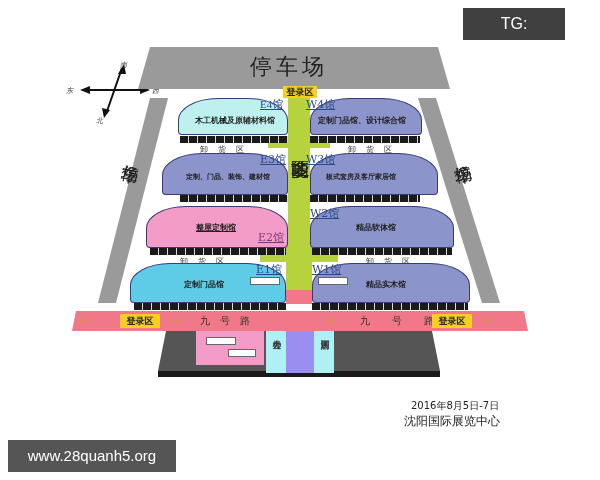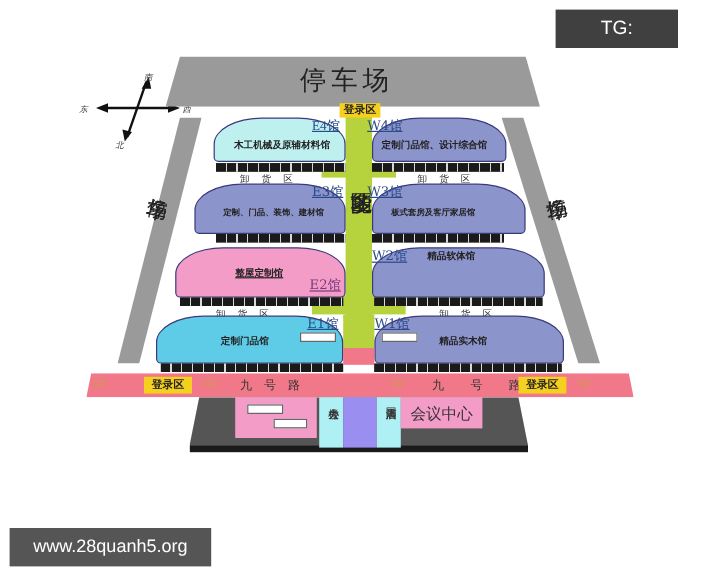--- a/index.html
+++ b/index.html
@@ -92,21 +92,21 @@
   <span class="hall-name" style="left:326px;top:172px;font-size:7px;">板式套房及客厅家居馆</span>
 
   <div class="dock" style="left:180px;top:195px;width:108px;"></div>
   <div class="dock" style="left:310px;top:195px;width:110px;"></div>
 
   <div class="hall" style="left:146px;top:206px;width:142px;height:42px;background:#f49cc8;"></div>
   <span class="hall-code" style="left:258px;top:206px;color:#7a3a7a;margin-top:24px;">E2馆</span>
   <span class="hall-name" style="left:196px;top:222px;text-decoration:underline;">整屋定制馆</span>
   <div class="hall" style="left:310px;top:206px;width:144px;height:42px;background:#8c94cc;"></div>
   <span class="hall-code" style="left:310px;top:206px;">W2馆</span>
-  <span class="hall-name" style="left:356px;top:208px;">精品软体馆</span>
+  <span class="hall-name" style="left:356px;top:222px;">精品软体馆</span>
 
   <div class="dock" style="left:150px;top:248px;width:136px;"></div>
   <div class="dock" style="left:312px;top:248px;width:140px;"></div>
   <span class="unload" style="left:180px;top:256px;">卸货区</span>
   <span class="unload" style="left:366px;top:256px;">卸货区</span>
 
   <div class="hall" style="left:130px;top:263px;width:156px;height:40px;background:#5ecce6;"></div>
   <span class="hall-code" style="left:256px;top:262px;">E1馆</span>
   <span class="hall-name" style="left:184px;top:279px;">定制门品馆</span>
   <div class="hall" style="left:312px;top:263px;width:158px;height:40px;background:#8c94cc;"></div>
@@ -142,20 +142,19 @@
     <div class="abs" style="left:38px;top:0;width:68px;height:34px;background:#f49cc8;"></div>
     <div class="lbl-box" style="left:48px;top:6px;width:28px;height:6px;"></div>
     <div class="lbl-box" style="left:70px;top:18px;width:26px;height:6px;"></div>
     <div class="abs" style="left:108px;top:0;width:20px;height:42px;background:#aef0f4;">
       <span class="abs vtext" style="left:4px;top:2px;font-size:9px;color:#333;">办公大楼</span>
     </div>
     <div class="abs" style="left:128px;top:0;width:28px;height:42px;background:#9a8ef0;"></div>
     <div class="abs" style="left:156px;top:0;width:20px;height:42px;background:#aef0f4;">
       <span class="abs vtext" style="left:4px;top:2px;font-size:9px;color:#333;">国展酒店</span>
     </div>
-    <div class="abs" style="left:176px;top:0;width:68px;height:26px;background:#f49cc8;">
-      <span class="abs" style="left:8px;top:5px;font-family:'DejaVu Serif',serif;font-size:13px;color:#333;">会议中心</span>
-    </div>
   </div>
 
+  <span class="abs" style="left:411px;top:399px;font-size:10px;color:#222;">2016年8月5日-7日</span>
+  <span class="abs" style="left:404px;top:413px;font-size:12px;color:#222;">沈阳国际展览中心</span>
 </div>
 
 <div class="abs wm-bot">www.28quanh5.org</div>
 
 </body></html>

